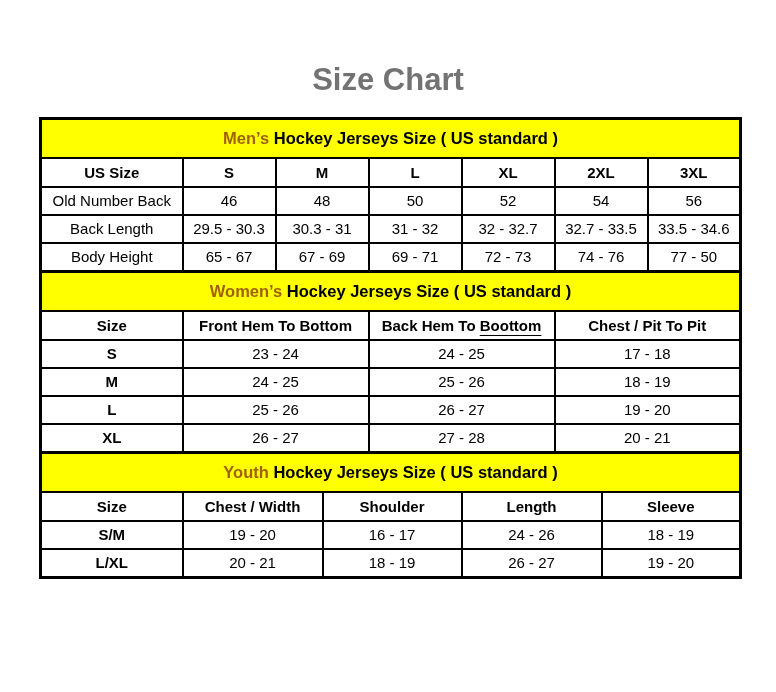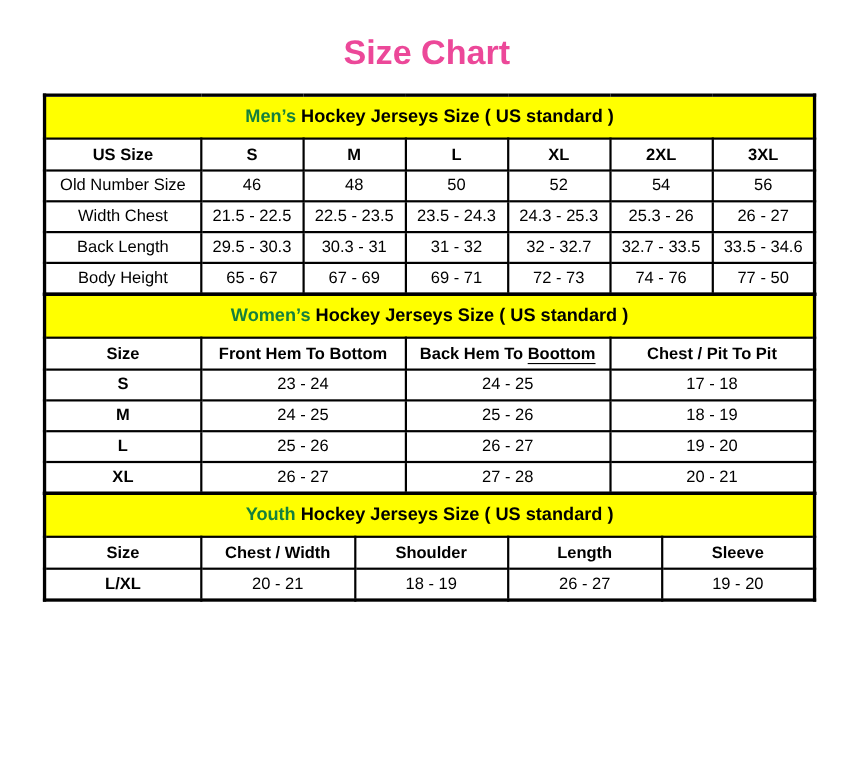--- a/index.html
+++ b/index.html
@@ -6,25 +6,25 @@
   .page {
     position: relative;
     width: 776px;
     height: 692px;
     background: #ffffff;
     font-family: "Liberation Sans", sans-serif;
     color: #000000;
     overflow: hidden;
   }
   .page-title {
-    padding-top: 30px;
+    padding-top: 62px;
     text-align: center;
     font-size: 31px;
     font-weight: 700;
-    color: #ec4899;
+    color: #737373;
     letter-spacing: 0px;
     line-height: 1.15;
   }
   .tables-wrap {
     margin: 19px 0 0 39px;
     width: 703px;
   }
   table.size-table {
     border-collapse: collapse;
     table-layout: fixed;
@@ -40,21 +40,21 @@
     font-size: 15px;
     overflow: hidden;
     white-space: nowrap;
   }
   .band-row td {
     background: #ffff00;
     font-weight: 700;
     font-size: 16.5px;
     height: 37px;
   }
-  .band-highlight { color: #15803d; }
+  .band-highlight { color: #a16207; }
   .header-row th { font-weight: 700; height: 27px; }
   .data-row td { font-weight: 400; height: 26px; }
   .data-row .row-label-bold { font-weight: 700; }
   .squiggle {
     text-decoration-line: underline;
     text-decoration-style: wavy;
     text-decoration-color: #c00000;
     text-decoration-thickness: 1px;
     text-underline-offset: 4px;
     text-decoration: underline;
@@ -86,36 +86,27 @@
       <tr class="header-row">
         <th>US Size</th>
         <th>S</th>
         <th>M</th>
         <th>L</th>
         <th>XL</th>
         <th>2XL</th>
         <th>3XL</th>
       </tr>
       <tr class="data-row">
-        <td>Old Number Size</td>
+        <td>Old Number Back</td>
         <td>46</td>
         <td>48</td>
         <td>50</td>
         <td>52</td>
         <td>54</td>
         <td>56</td>
-      </tr>
-      <tr class="data-row">
-        <td>Width Chest</td>
-        <td>21.5 - 22.5</td>
-        <td>22.5 - 23.5</td>
-        <td>23.5 - 24.3</td>
-        <td>24.3 - 25.3</td>
-        <td>25.3 - 26</td>
-        <td>26 - 27</td>
       </tr>
       <tr class="data-row">
         <td>Back Length</td>
         <td>29.5 - 30.3</td>
         <td>30.3 - 31</td>
         <td>31 - 32</td>
         <td>32 - 32.7</td>
         <td>32.7 - 33.5</td>
         <td>33.5 - 34.6</td>
       </tr>
@@ -188,20 +179,27 @@
         <td colspan="5"><span class="band-highlight">Youth</span><span> Hockey Jerseys Size ( US standard )</span></td>
       </tr>
       <tr class="header-row">
         <th>Size</th>
         <th>Chest / Width</th>
         <th>Shoulder</th>
         <th>Length</th>
         <th>Sleeve</th>
       </tr>
       <tr class="data-row">
+        <td class="row-label-bold">S/M</td>
+        <td>19 - 20</td>
+        <td>16 - 17</td>
+        <td>24 - 26</td>
+        <td>18 - 19</td>
+      </tr>
+      <tr class="data-row">
         <td class="row-label-bold">L/XL</td>
         <td>20 - 21</td>
         <td>18 - 19</td>
         <td>26 - 27</td>
         <td>19 - 20</td>
       </tr>
     </tbody>
       </table>
 
   </div>

